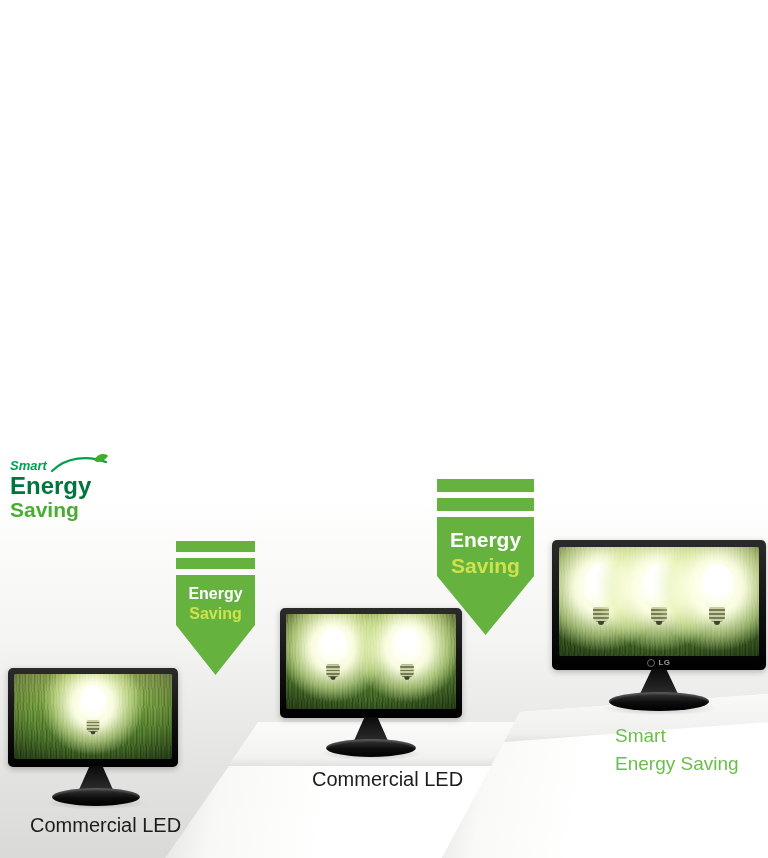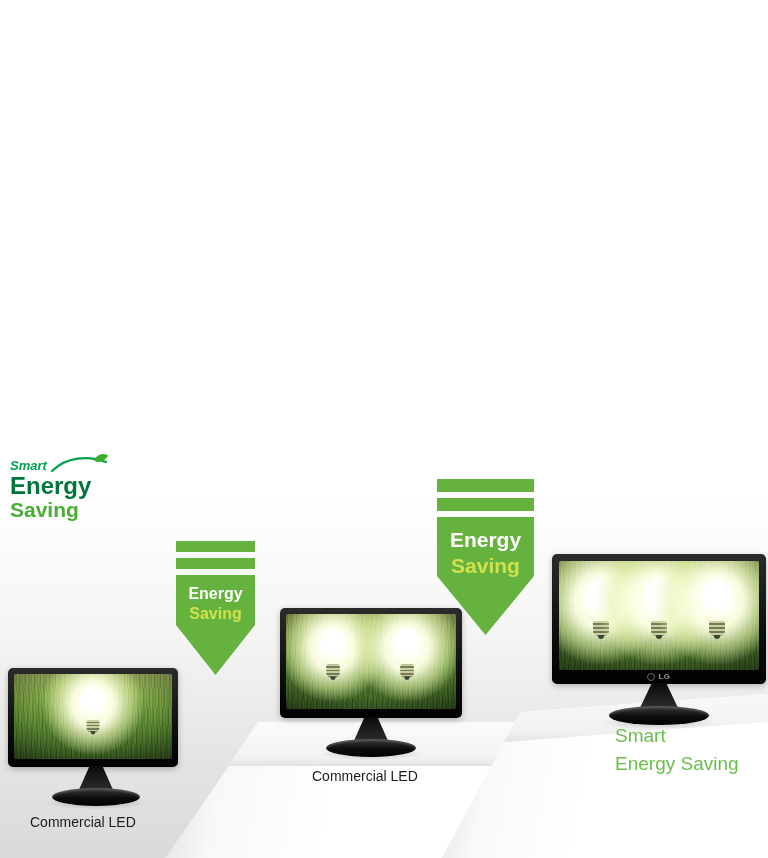--- a/index.html
+++ b/index.html
@@ -93,34 +93,34 @@
   
   .m2{left:280px;top:586px;width:182px;height:160px;}
   .m2 .bezel{left:0;top:0;width:182px;height:110px;}
   .m2 .screen{inset:6px 6px 9px 6px;}
   .m2 .bulb-1{left:15px;top:8px;transform:scale(0.85);transform-origin:top center;}
   .m2 .bulb-2{left:89px;top:8px;transform:scale(0.85);transform-origin:top center;}
   .m2 .neck{left:73px;top:109px;width:36px;height:26px;}
   .m2 .floor-shadow{left:35px;top:139px;width:112px;height:14px;}
   .m2 .base{left:46px;top:131px;width:90px;height:18px;}
   
-  .m3{left:552px;top:532px;width:212px;height:172px;}
+  .m3{left:552px;top:518px;width:212px;height:172px;}
   .m3 .bezel{left:0;top:0;width:214px;height:130px;}
   .m3 .screen{inset:7px 7px 14px 7px;}
   .m3 .bulb-1{left:10px;top:10px;}
   .m3 .bulb-2{left:68px;top:10px;}
   .m3 .bulb-3{left:126px;top:10px;}
   .m3 .neck{left:87px;top:129px;width:40px;height:27px;}
   .m3 .floor-shadow{left:45px;top:161px;width:124px;height:15px;}
   .m3 .base{left:57px;top:152px;width:100px;height:19px;}
   .lg-badge{position:absolute;left:0;right:0;bottom:2px;height:11px;display:flex;justify-content:center;align-items:center;gap:3px;}
   .lg-dot{width:8px;height:8px;border-radius:50%;border:1px solid #6a6a6a;box-sizing:border-box;}
   .lg-text{font-size:8px;font-weight:bold;letter-spacing:0.5px;color:#9a9a9a;}
   
-  .label{position:absolute;font-size:14px;color:var(--label-dark,#1c1c1c);}
+  .label{position:absolute;font-size:20px;color:var(--label-dark,#1c1c1c);}
   .label-1{left:30px;top:792px;}
   .label-2{left:312px;top:746px;}
   .caption{position:absolute;left:615px;top:700px;font-size:19px;line-height:28px;color:var(--caption-green,#6abf4b);}
 </style>
 </head>
 <body>
 
 <div class="stage">
 
   <div class="step-mid-face"></div>

